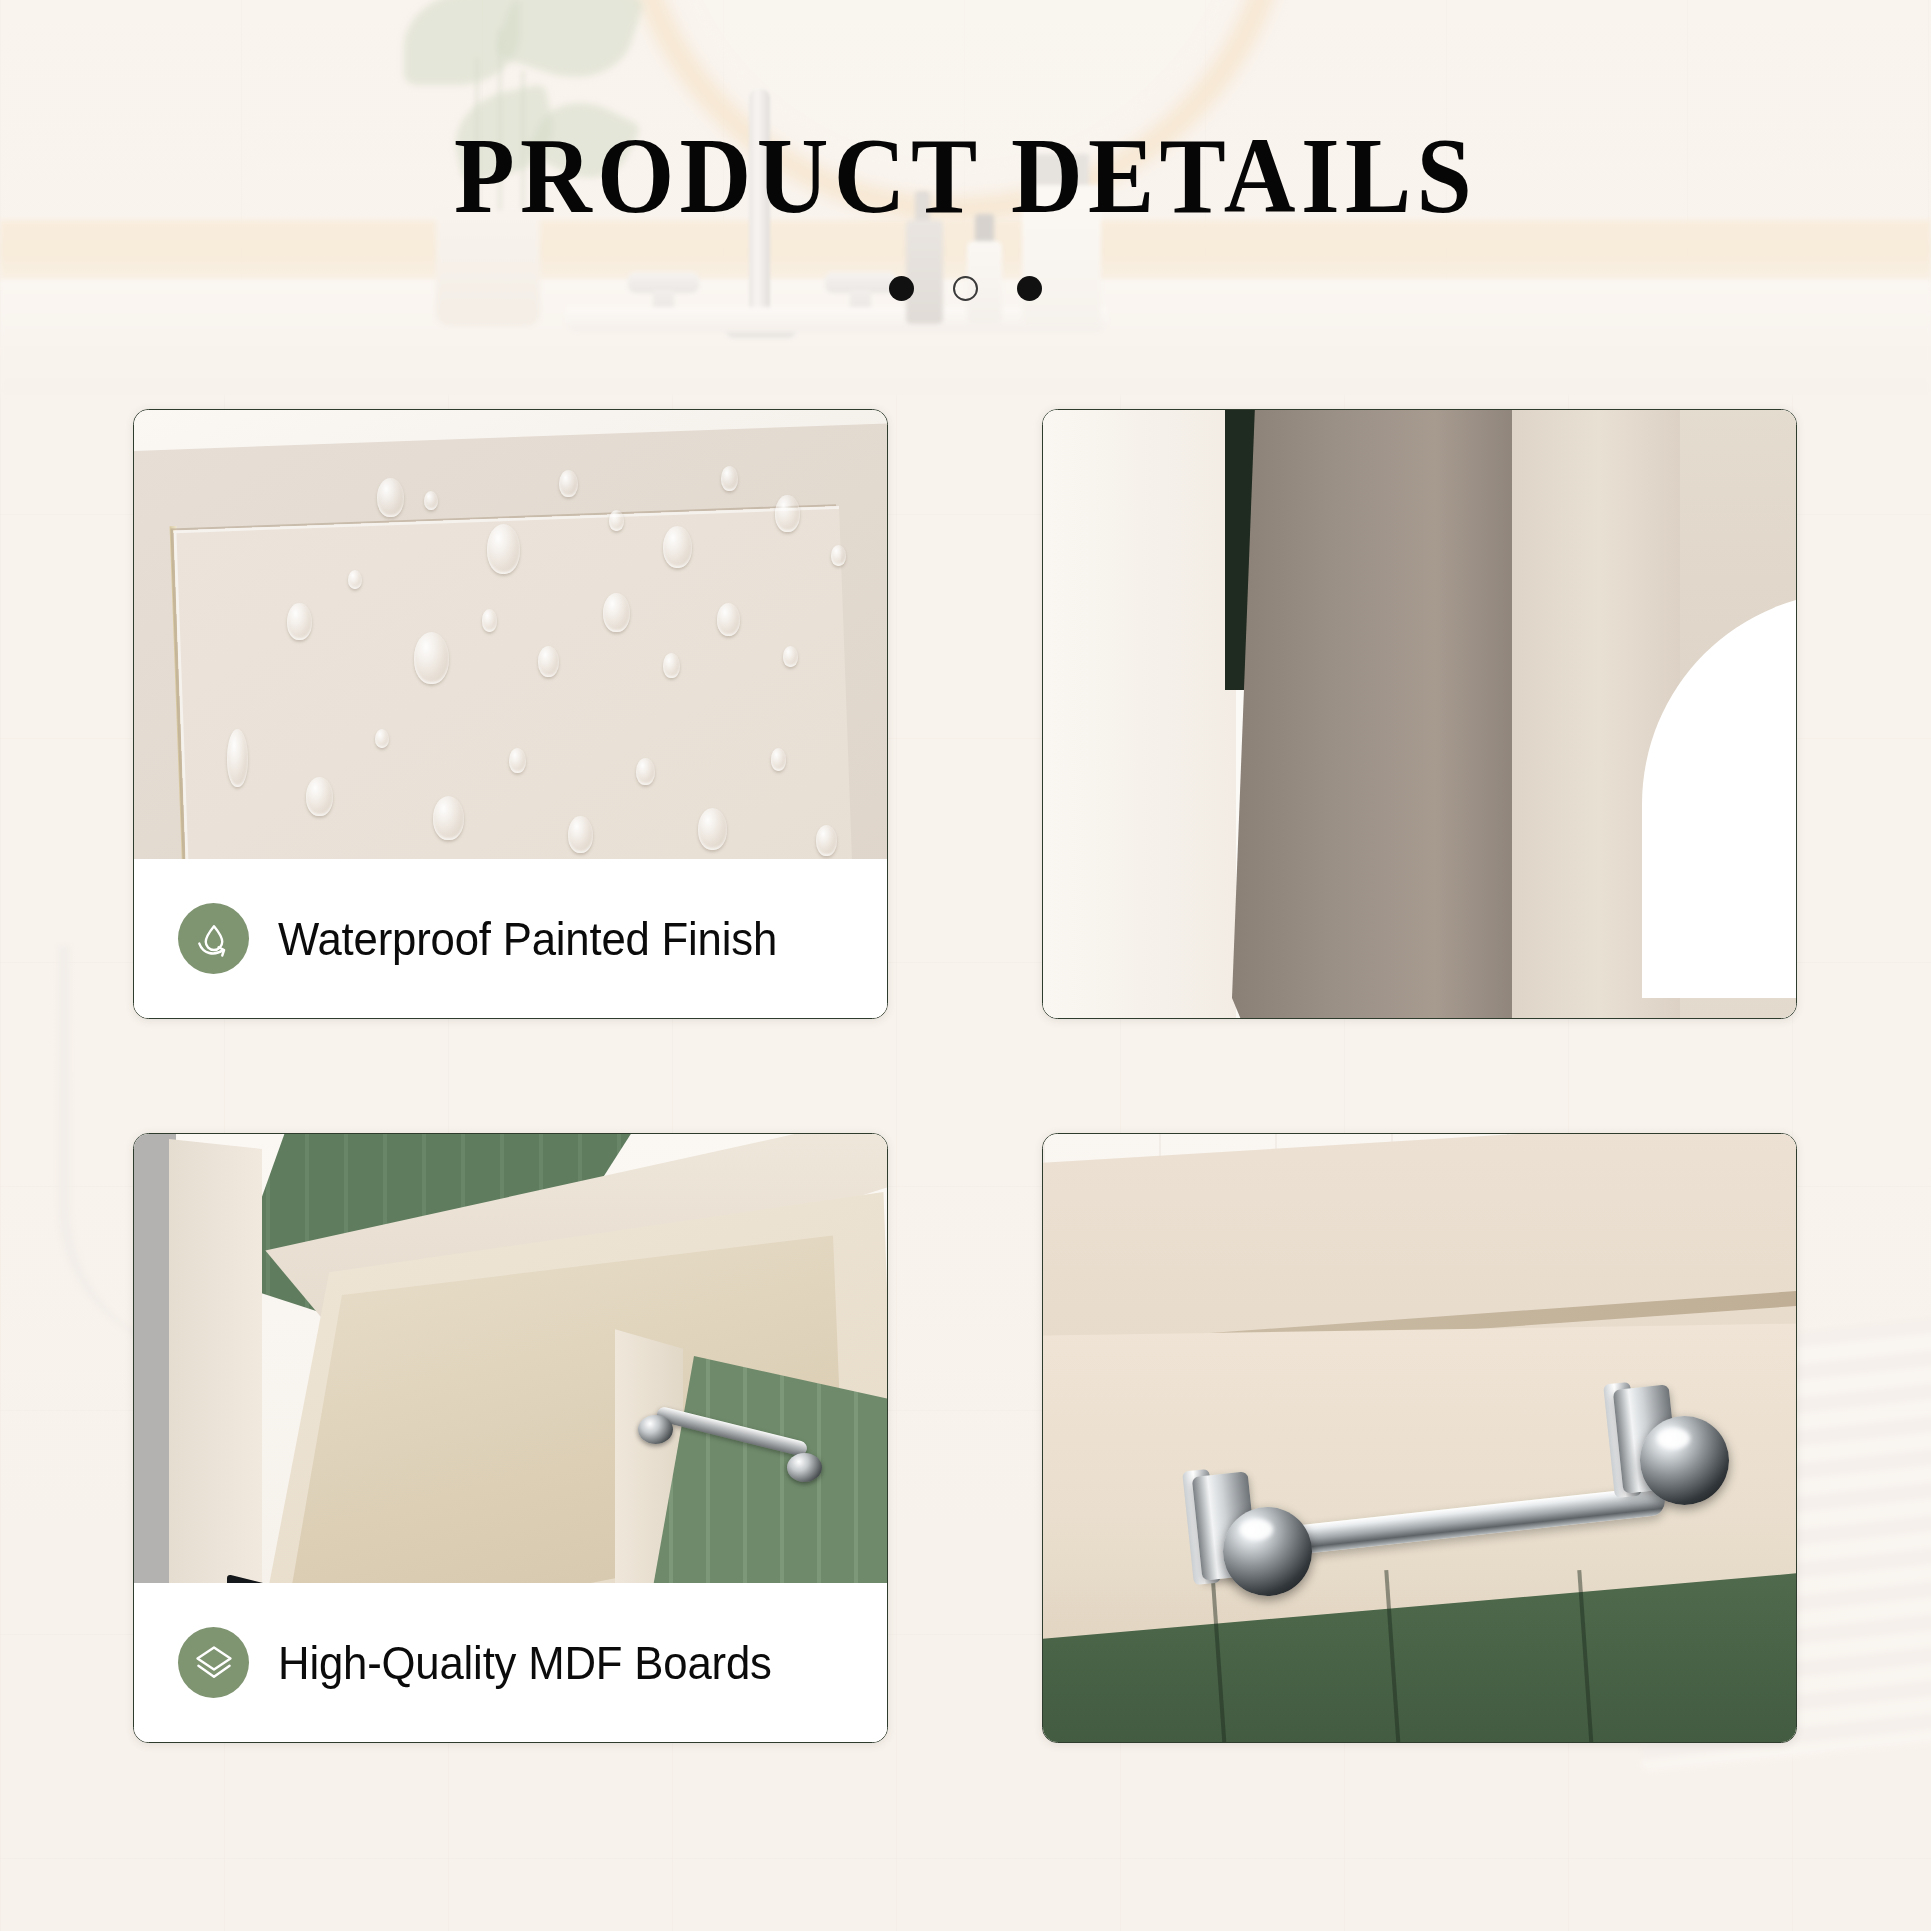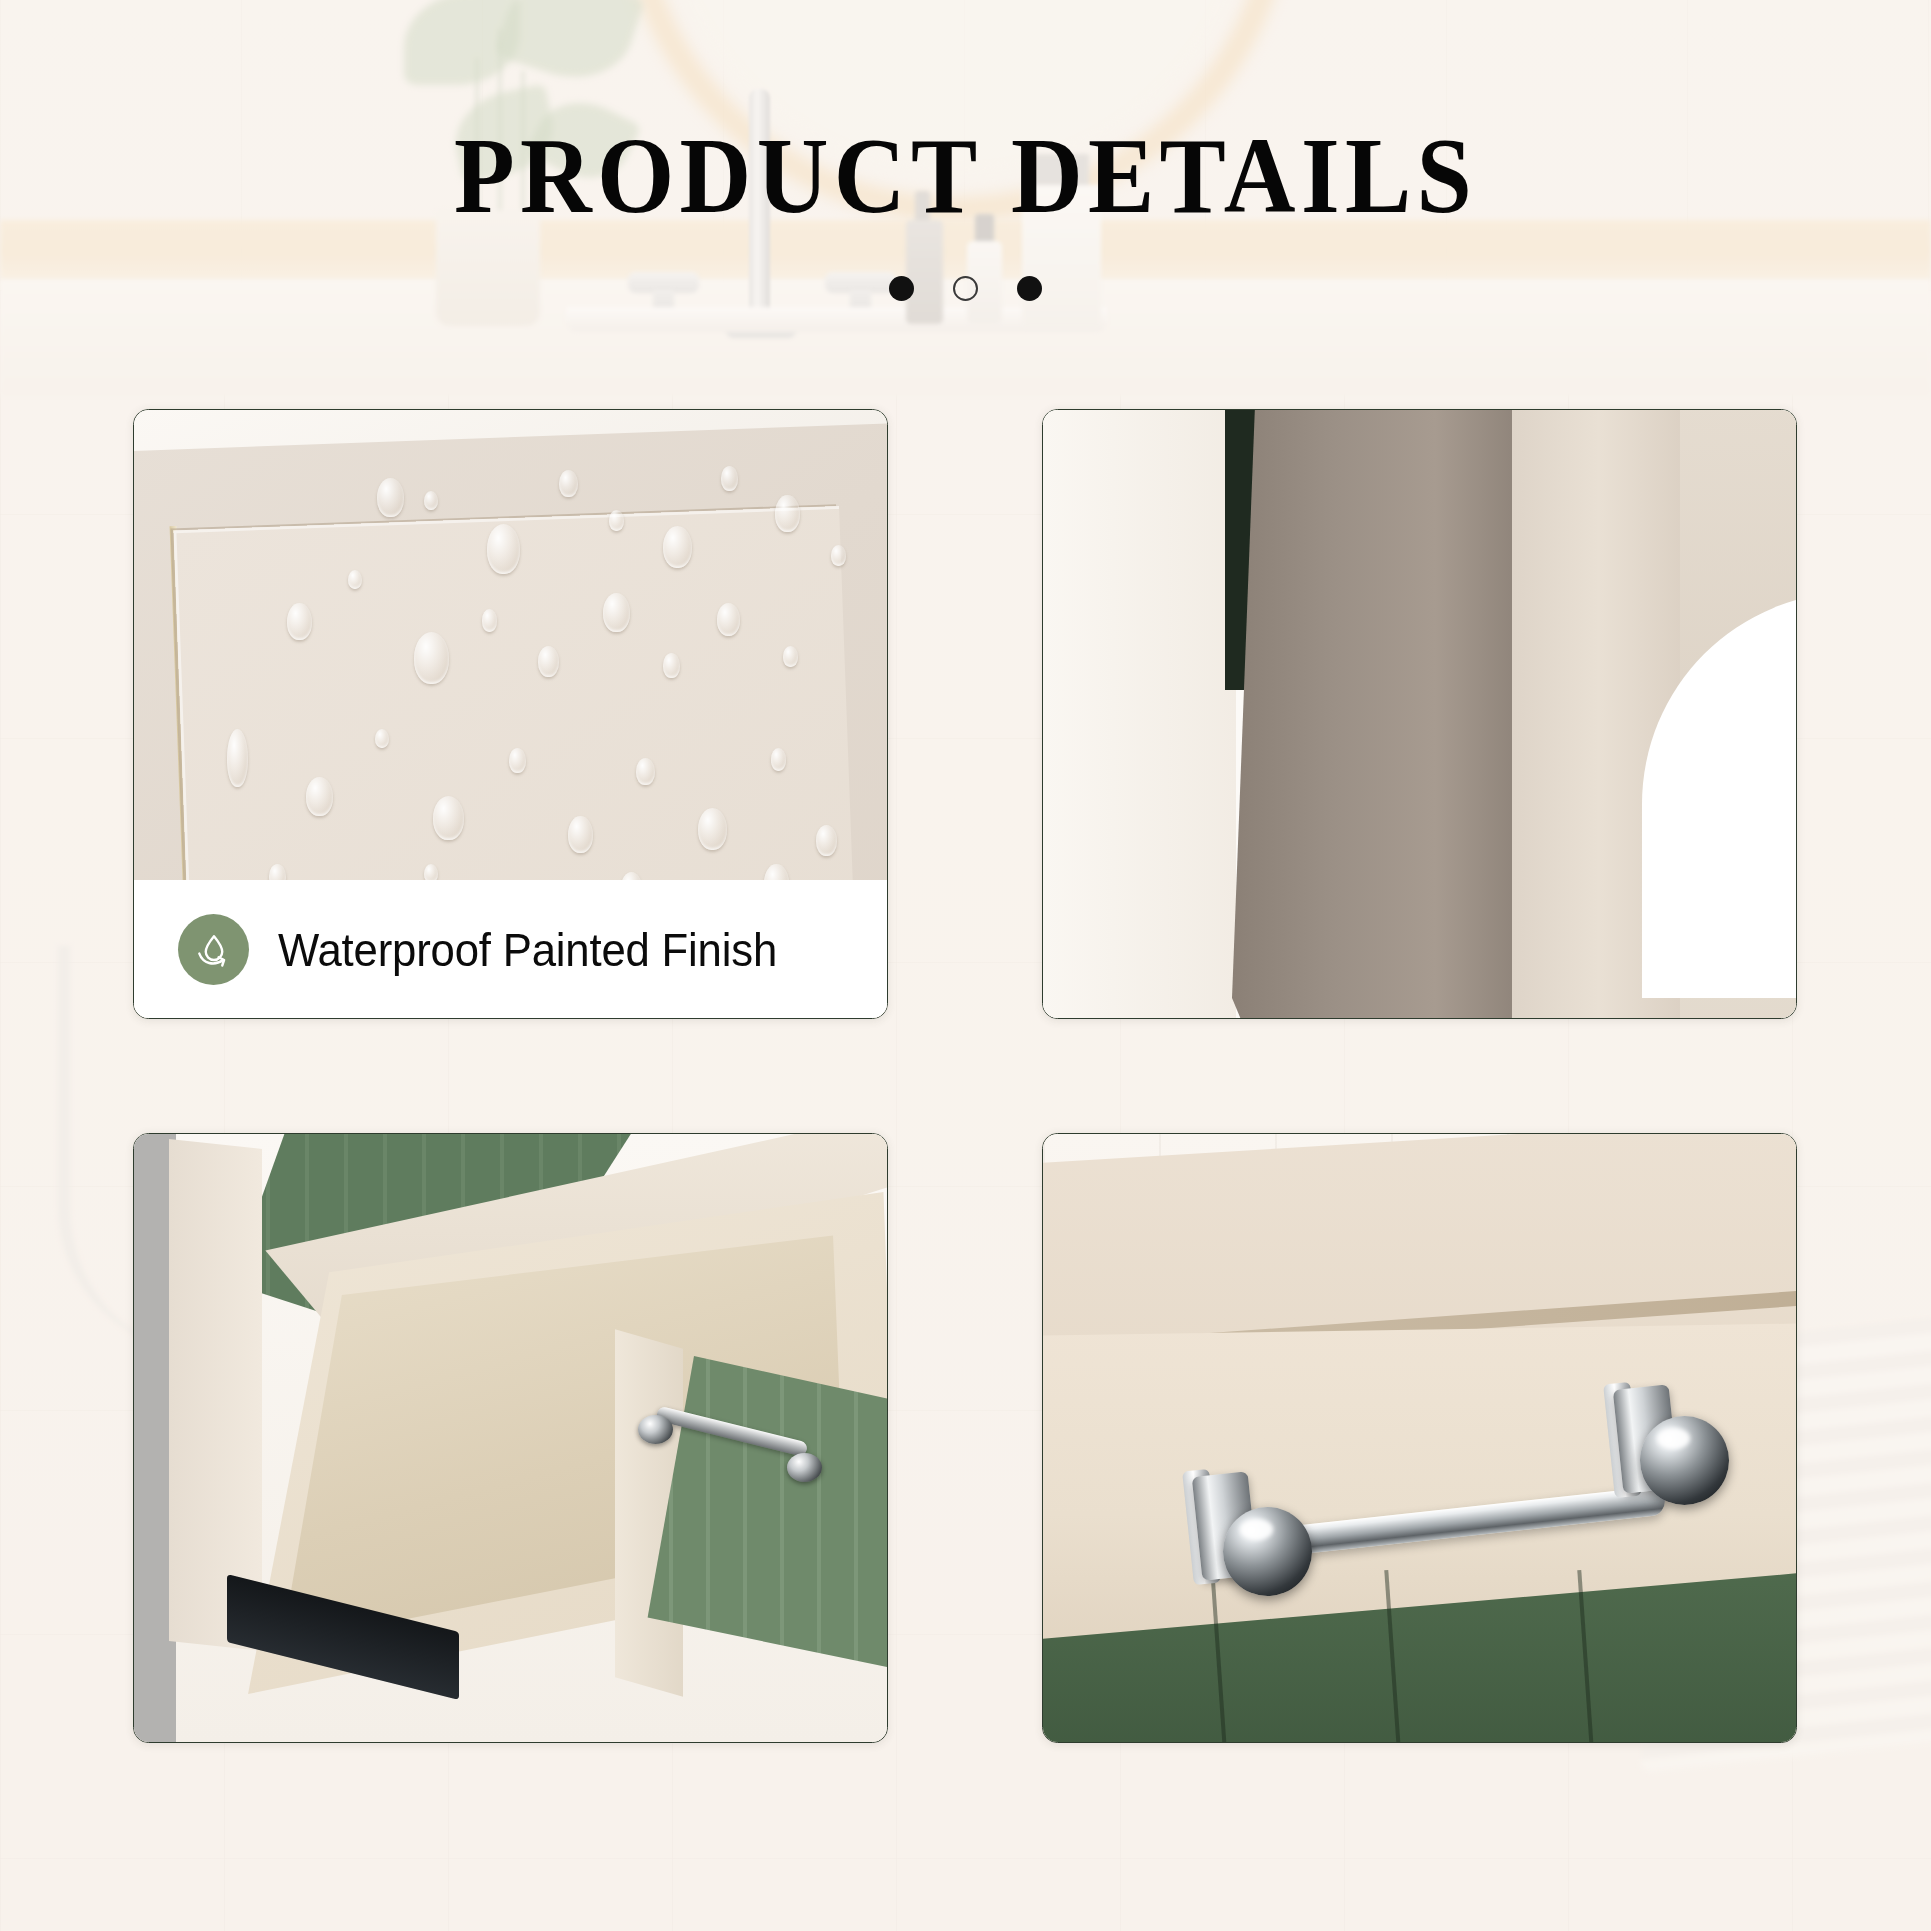--- a/index.html
+++ b/index.html
@@ -199,21 +199,21 @@
     border:1.9px solid #2e3c2e;
     border-radius:15.4px;
     overflow:hidden;
     background:#efe9e2;
     box-shadow:0 1.9px 8.7px rgba(60,60,50,.10);
   }
   .card-photo { position:absolute; inset:0; overflow:hidden; }
 
   .card-label {
     position:absolute; left:0; right:0; bottom:0;
-    height:138px;
+    height:159px;
     background:#ffffff;
     display:flex; align-items:center;
     padding-left:44px;
     gap:29px;
   }
   .badge {
     flex:0 0 auto;
     width:71px; height:71px; border-radius:50%;
     background:#7f9471;
     display:flex; align-items:center; justify-content:center;
@@ -569,20 +569,29 @@
         <div class="p3-top-rail"></div>
         <div class="p3-drawer-out"></div>
         <div class="p3-drawer-in"></div>
         <div class="p3-dark-slot"></div>
         <div class="p3-front-edge"></div>
         <div class="p3-drawer-front"></div>
         <div class="p3-handle"></div>
         <div class="p3-h-end-a"></div>
         <div class="p3-h-end-b"></div>
       </div>
+      <div class="card-label">
+        <span class="badge">
+          <svg viewBox="0 0 48 48" fill="none" stroke="#ffffff" stroke-width="2.6" stroke-linecap="round" stroke-linejoin="round">
+            <path d="M24 7 L42 19 L24 31 L6 19 Z"></path>
+            <path d="M7 27 L24 39 L41 27"></path>
+          </svg>
+        </span>
+        <span class="label-text">High-Quality MDF Boards</span>
+      </div>
     </div>
 
     <div class="card">
       <div class="card-photo">
         <div class="p4-bg"></div>
         <div class="p4-tiles"></div>
         <div class="p4-drawer-top"></div>
         <div class="p4-gap"></div>
         <div class="p4-drawer-front"></div>
         <div class="p4-green"></div>

